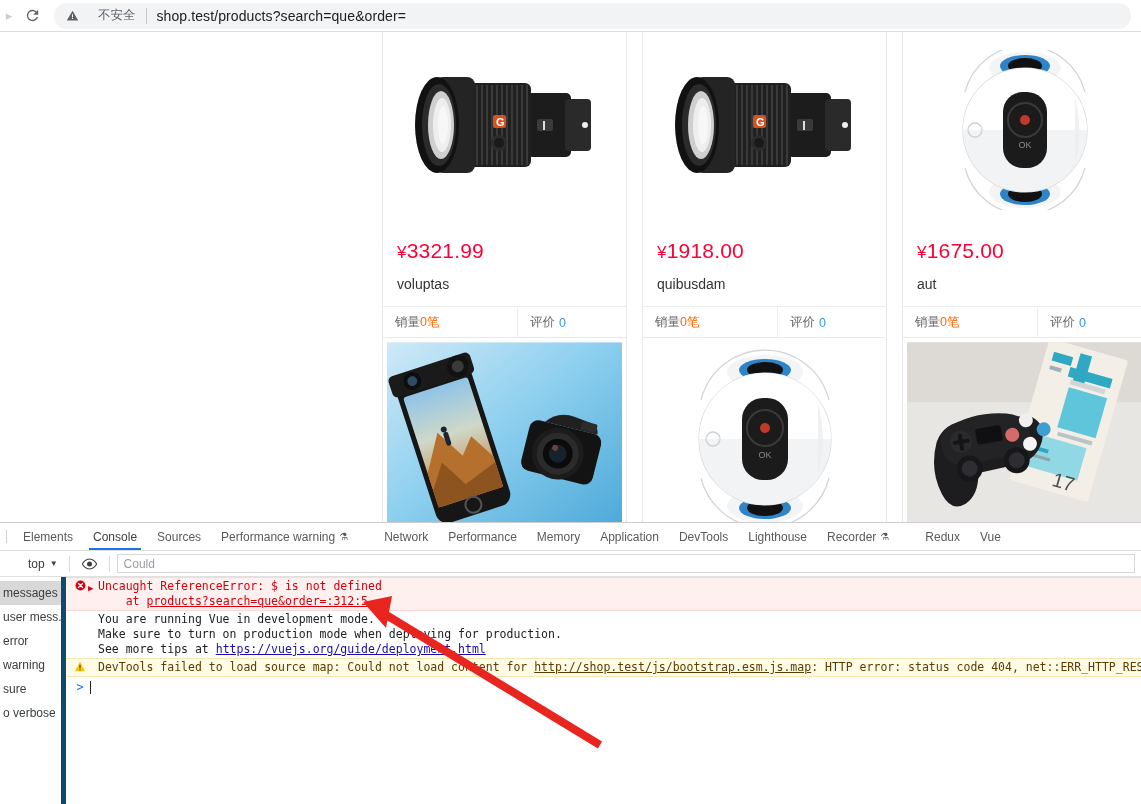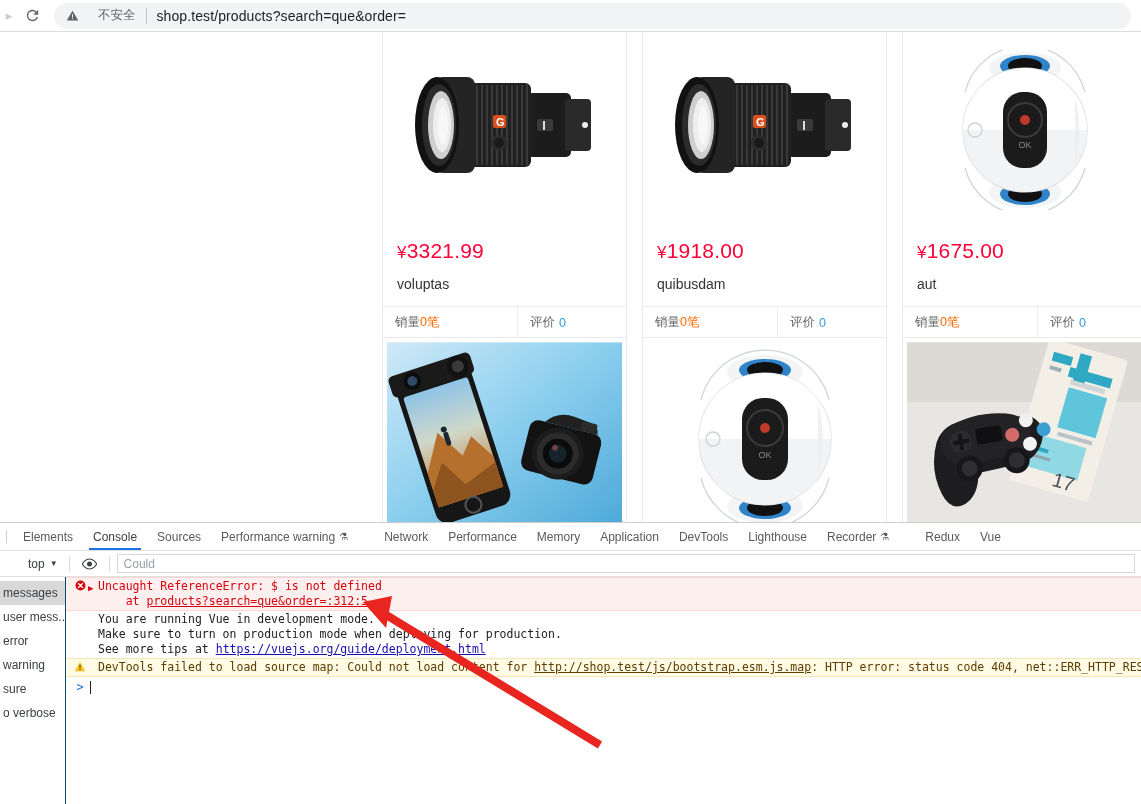--- a/index.html
+++ b/index.html
@@ -112,21 +112,21 @@
   .eye-btn { padding: 0 9px; display:flex; align-items:center; cursor:pointer; }
   .filter-input {
     flex: 1; height: 19px; margin: 0 6px 0 4px;
     border: 1px solid #d8d8d8; background: #fff;
     font-size: 12px; color: #9aa0a6; padding: 0 6px;
     display: flex; align-items: center;
   }
 
   .dt-body { display: flex; height: 228px; }
   .dt-sidebar {
-    width: 66px; background: #fff; border-right: 1px solid #0c4a6e;
+    width: 66px; background: #fff; border-right: 5px solid #0c4a6e;
     padding-top: 4px; flex: none; overflow: hidden;
   }
   .side-item {
     height: 24px; display: flex; align-items: center;
     font-size: 12px; color: #3c4043; padding-left: 3px;
     white-space: nowrap; cursor: pointer;
   }
   .side-item.selected { background: #d8d8d8; color: #3c4043; }
 
   .console-log {

